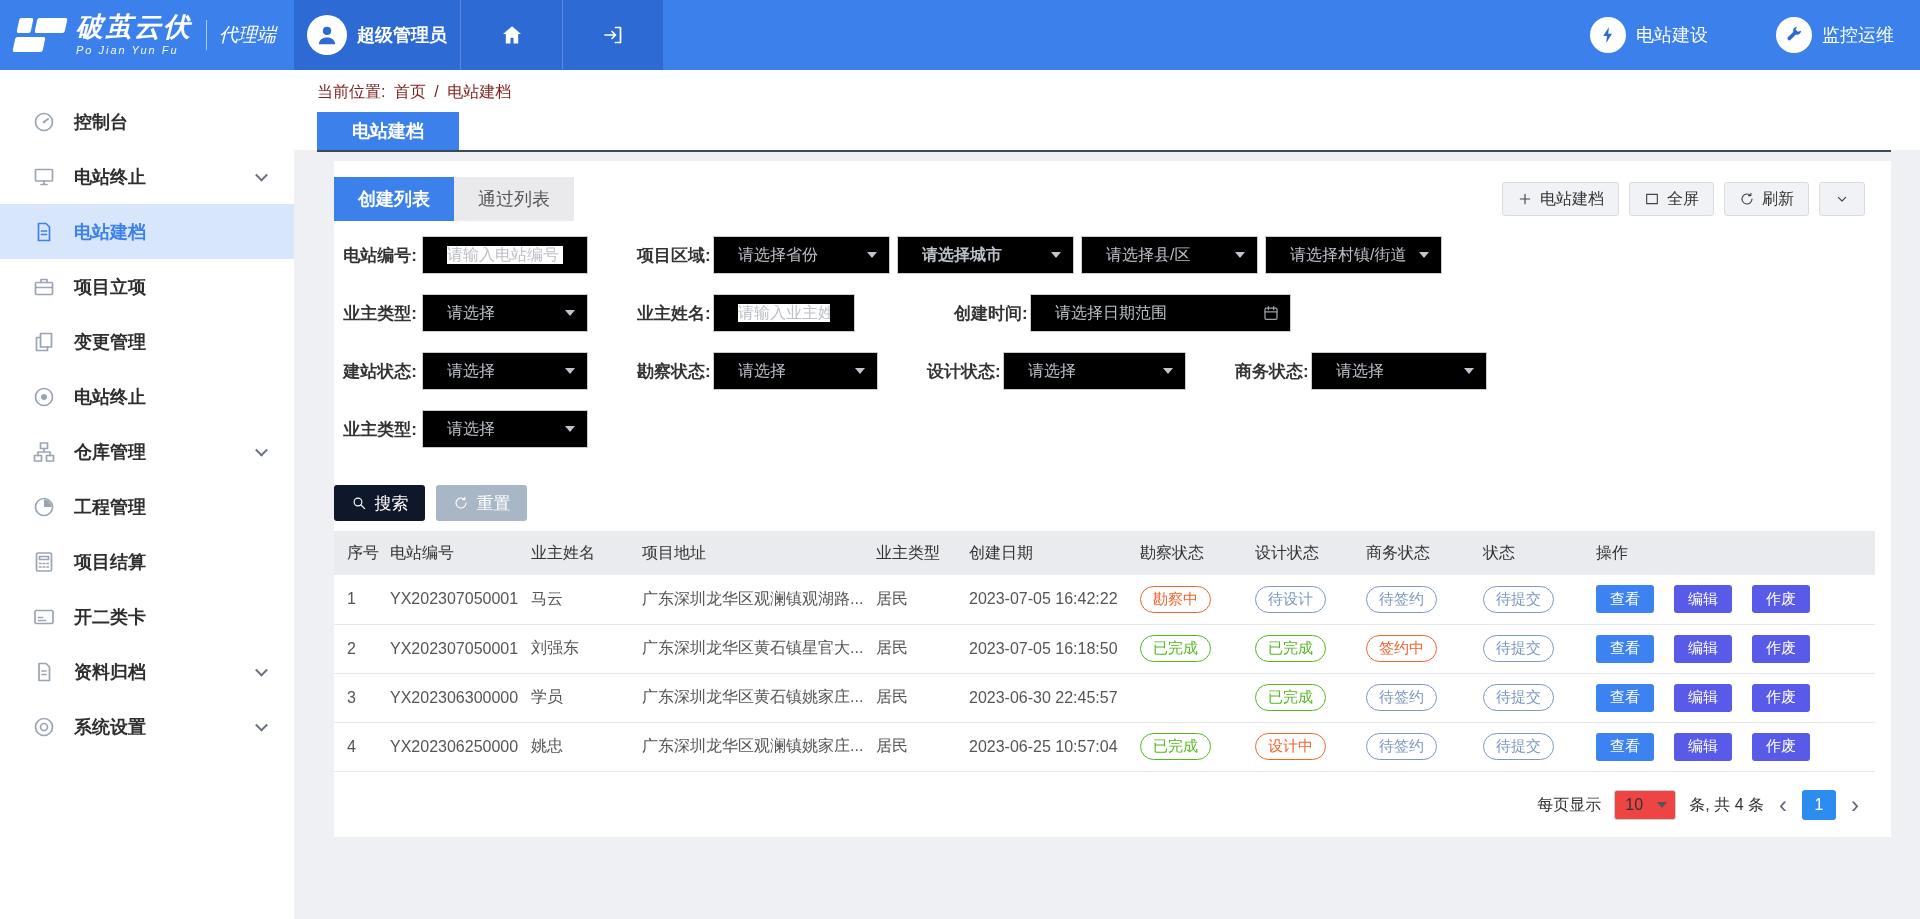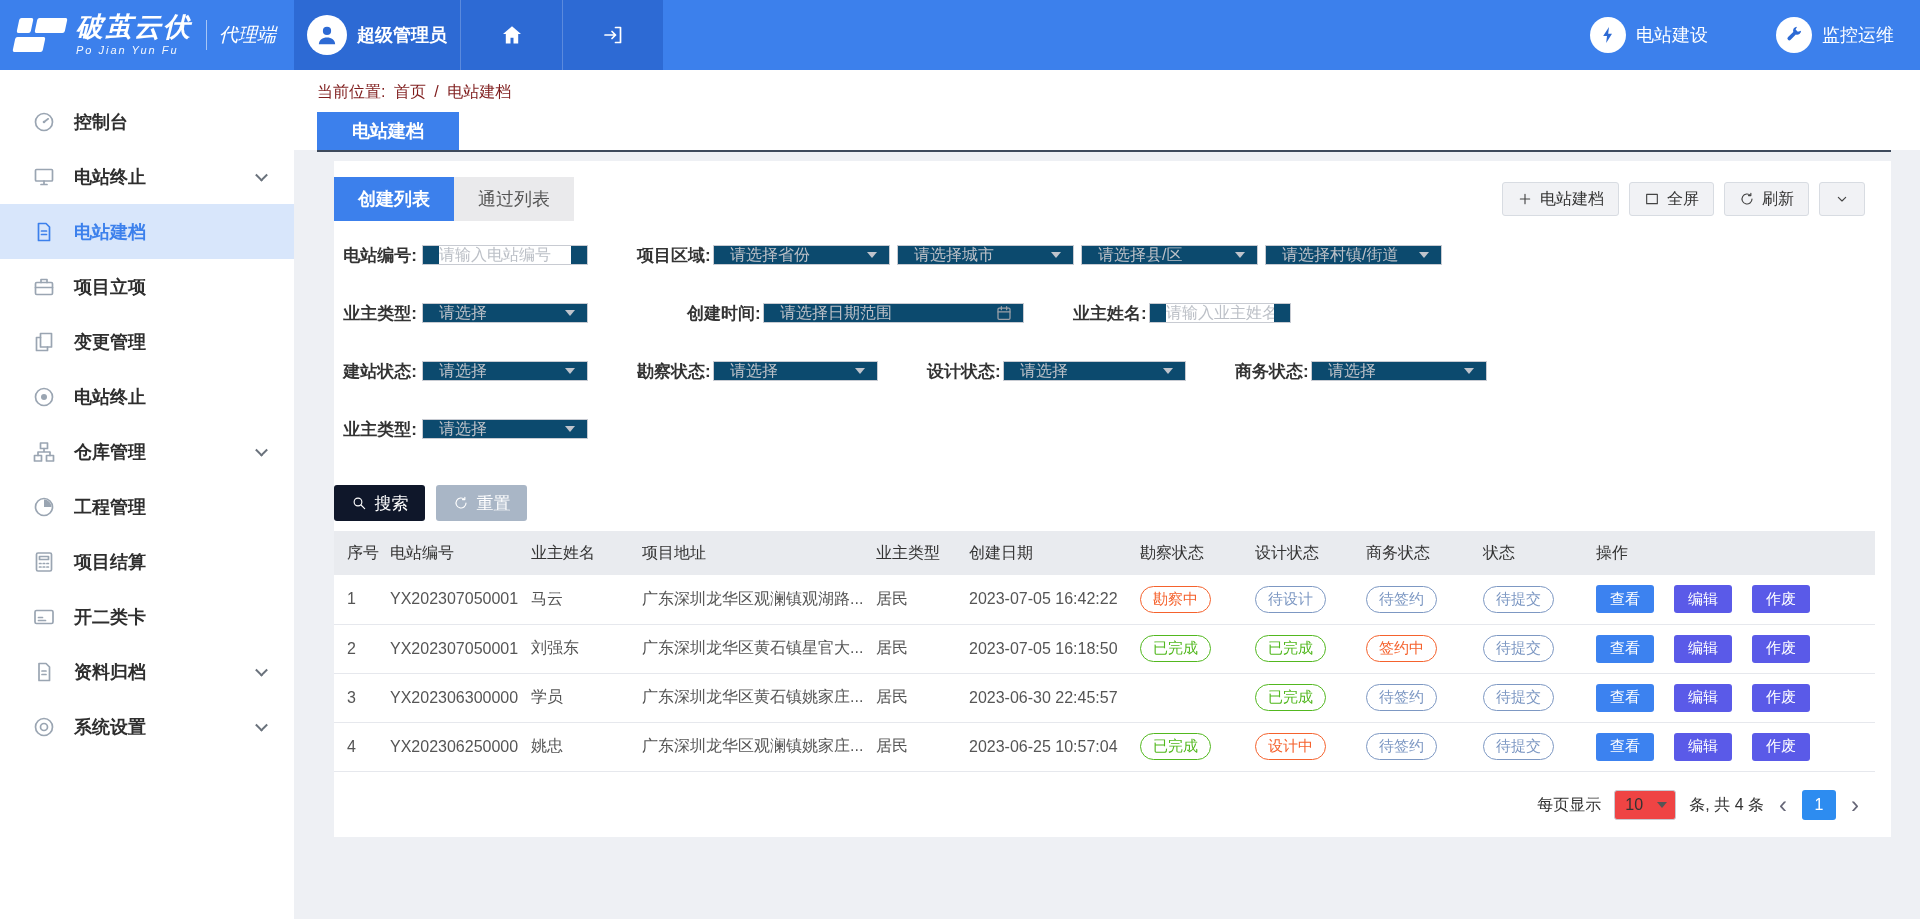--- a/index.html
+++ b/index.html
@@ -64,21 +64,21 @@
   .t-btn.icon-only { width:46px; padding:0; justify-content:center; }
 
   
   .filters { margin-top:15px; }
   .f-row { display:flex; align-items:center; height:38px; margin-bottom:20px; }
   .f-group { display:flex; align-items:center; }
   .f-group + .f-group { margin-left:49px; }
   .f-group.gap-date { margin-left:99px; }
   .f-label { width:86px; text-align:right; font-size:17px; font-weight:bold; color:#333; padding-right:3px; white-space:nowrap; }
   .f-group + .f-group .f-label { width:74px; }
-  .f-ctrl { position:relative; height:20px; border:1px solid #c8cbd2; background:#0c4a6e; display:flex; align-items:center; padding:0 16px; margin-left:2px; cursor:pointer; }
+  .f-ctrl { position:relative; height:38px; border:1px solid #c8cbd2; background:#000000; display:flex; align-items:center; padding:0 24px; margin-left:2px; cursor:pointer; }
   .f-ctrl + .f-ctrl { margin-left:7px; }
   .f-ctrl .ph { font-size:16px; color:#bcc0c7; white-space:nowrap; overflow:hidden; }
   .f-ctrl input { border:none; outline:none; width:100%; font-size:16px; font-family:inherit; color:#333; }
   .f-ctrl input::placeholder { color:#bcc0c7; }
   .caret { position:absolute; right:12px; width:0; height:0; border-left:5.5px solid transparent; border-right:5.5px solid transparent; border-top:6.5px solid #c0c4cc; }
   .cal-ico { position:absolute; right:10px; color:#9aa0a8; } .cal-ico svg { width:18px; height:18px; display:block; }
 
   .btn-row { display:flex; margin-top:37px; }
   .btn { height:36px; width:91px; border:none; border-radius:3px; color:#fff; font-size:17px; display:flex; align-items:center; justify-content:center; gap:8px; cursor:pointer; font-family:inherit; }
   .btn svg { width:16px; height:16px; }
@@ -356,60 +356,60 @@
             <div class="f-ctrl" style="width: 166px;">
               <input placeholder="请输入电站编号" style="">
             </div>
           </div>
           <div class="f-group">
             <span class="f-label">项目区域:</span>
             <div class="f-ctrl" style="width: 177px;">
               <span class="ph">请选择省份</span>
               <span class="caret"></span>
             </div>
-            <div class="f-ctrl" style="width: 177px;">
+            <div class="f-ctrl" style="width: 177px; font-weight: bold;">
               <span class="ph">请选择城市</span>
               <span class="caret"></span>
             </div>
             <div class="f-ctrl" style="width: 177px;">
               <span class="ph">请选择县/区</span>
               <span class="caret"></span>
             </div>
             <div class="f-ctrl" style="width: 177px;">
               <span class="ph">请选择村镇/街道</span>
               <span class="caret"></span>
             </div>
           </div>
         </div>
         <div class="f-row">
           <div class="f-group">
             <span class="f-label">业主类型:</span>
             <div class="f-ctrl" style="width: 166px;">
               <span class="ph">请选择</span>
               <span class="caret"></span>
+            </div>
+          </div>
+          <div class="f-group">
+            <span class="f-label">业主姓名:</span>
+            <div class="f-ctrl" style="width: 142px;">
+              <input placeholder="请输入业主姓名" style="">
             </div>
           </div>
           <div class="f-group gap-date">
             <span class="f-label">创建时间:</span>
             <div class="f-ctrl" style="width: 261px;">
               <span class="ph">请选择日期范围</span>
               <span class="cal-ico">
                 <span style="display:block;width:18px;height:18px">
                   <svg viewBox="0 0 24 24" fill="none" stroke="currentColor" stroke-width="1.7" stroke-linecap="round" stroke-linejoin="round" style="width:100%;height:100%;display:block">
                     <rect x="4" y="5.5" width="16" height="15" rx="1.5"></rect>
                     <path d="M8.5 3.5v4M15.5 3.5v4M4 10.5h16"></path>
                   </svg>
                 </span>
               </span>
-            </div>
-          </div>
-          <div class="f-group">
-            <span class="f-label">业主姓名:</span>
-            <div class="f-ctrl" style="width: 142px;">
-              <input placeholder="请输入业主姓名" style="">
             </div>
           </div>
         </div>
         <div class="f-row">
           <div class="f-group">
             <span class="f-label">建站状态:</span>
             <div class="f-ctrl" style="width: 166px;">
               <span class="ph">请选择</span>
               <span class="caret"></span>
             </div>

